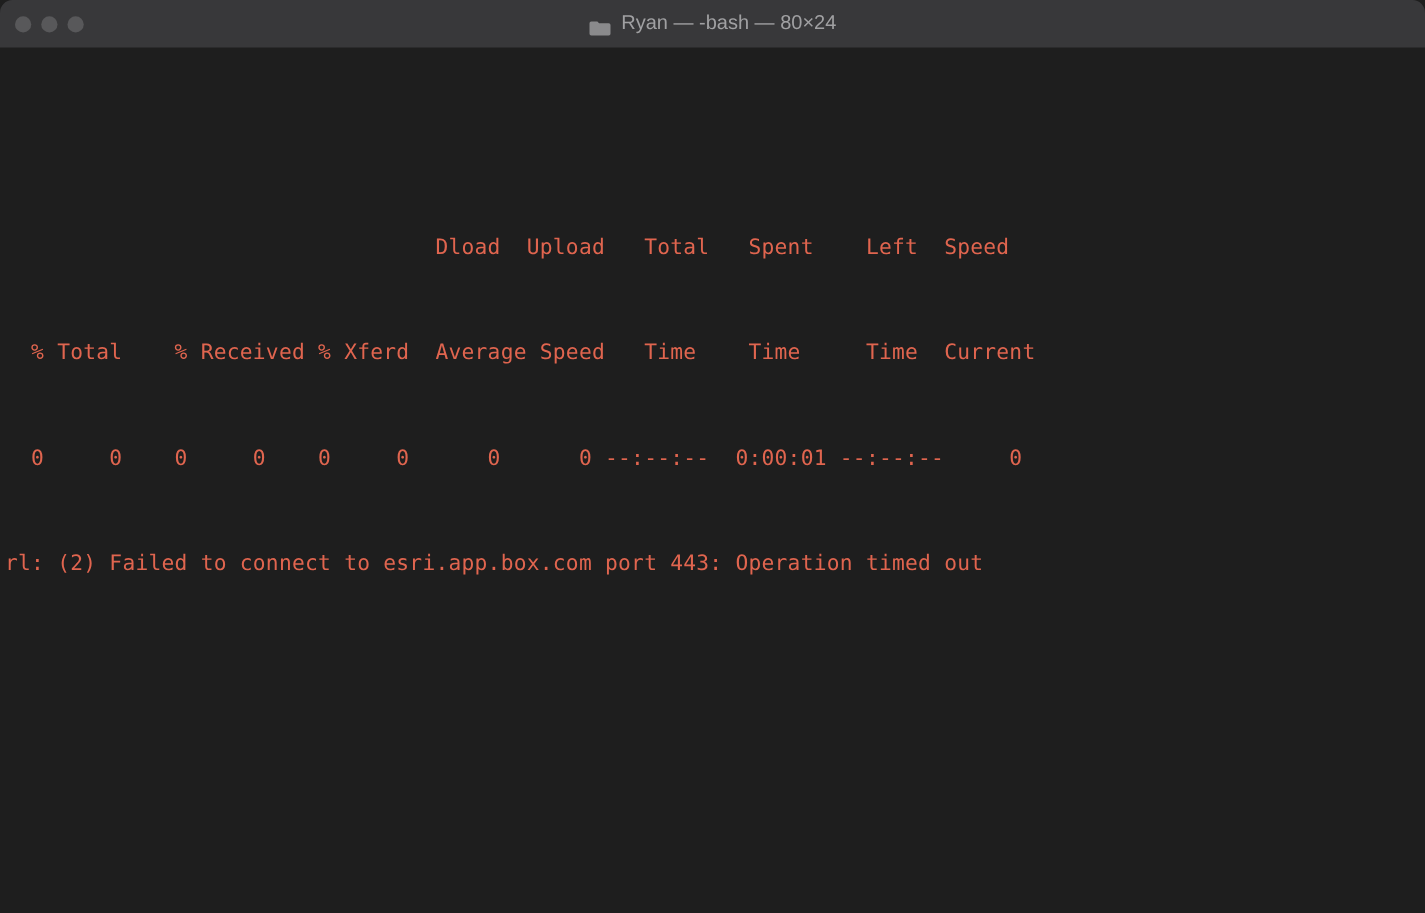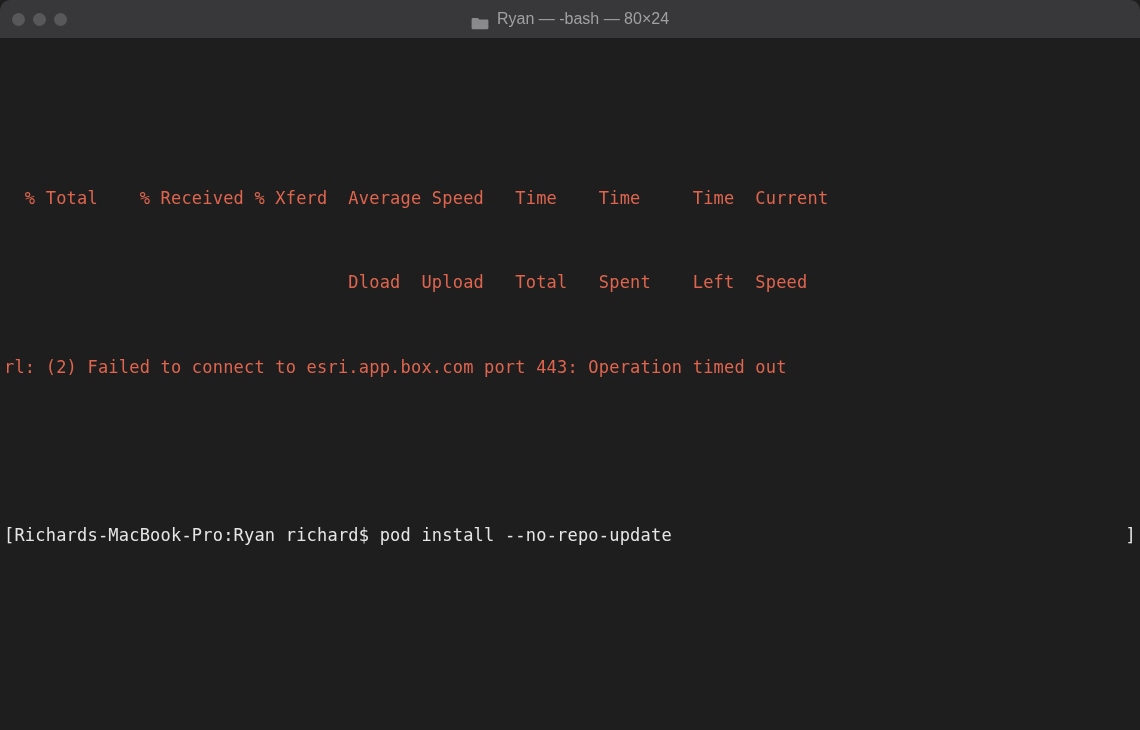--- a/index.html
+++ b/index.html
@@ -74,25 +74,25 @@
       <svg viewBox="0 0 24 20" width="18" height="14">
         <path fill="#8a8a8c" d="M2 3 h7 l2 2 h11 a2 2 0 0 1 2 2 v10 a2 2 0 0 1 -2 2 H2 a2 2 0 0 1 -2 -2 V5 a2 2 0 0 1 2 -2 z"></path>
       </svg>
     </span>
     <span>Ryan — -bash — 80×24</span>
   </div>
 </div>
 
 <div class="terminal">
   <div class="line red"></div>
+  <div class="line red">                                 Dload  Upload   Total   Spent    Left  Speed</div>
   <div class="line red">  % Total    % Received % Xferd  Average Speed   Time    Time     Time  Current</div>
-  <div class="line red">                                 Dload  Upload   Total   Spent    Left  Speed</div>
+  <div class="line red">  0     0    0     0    0     0      0      0 --:--:--  0:00:01 --:--:--     0</div>
   <div class="line red">rl: (2) Failed to connect to esri.app.box.com port 443: Operation timed out</div>
   <div class="line"></div>
-  <div class="line white"><span class="bracket">[</span><span>Richards-MacBook-Pro:Ryan richard$ </span><span>pod install --no-repo-update</span><span style="float:right" class="bracket">]</span></div>
   
   
   
   
   
   
   
   
   
   

